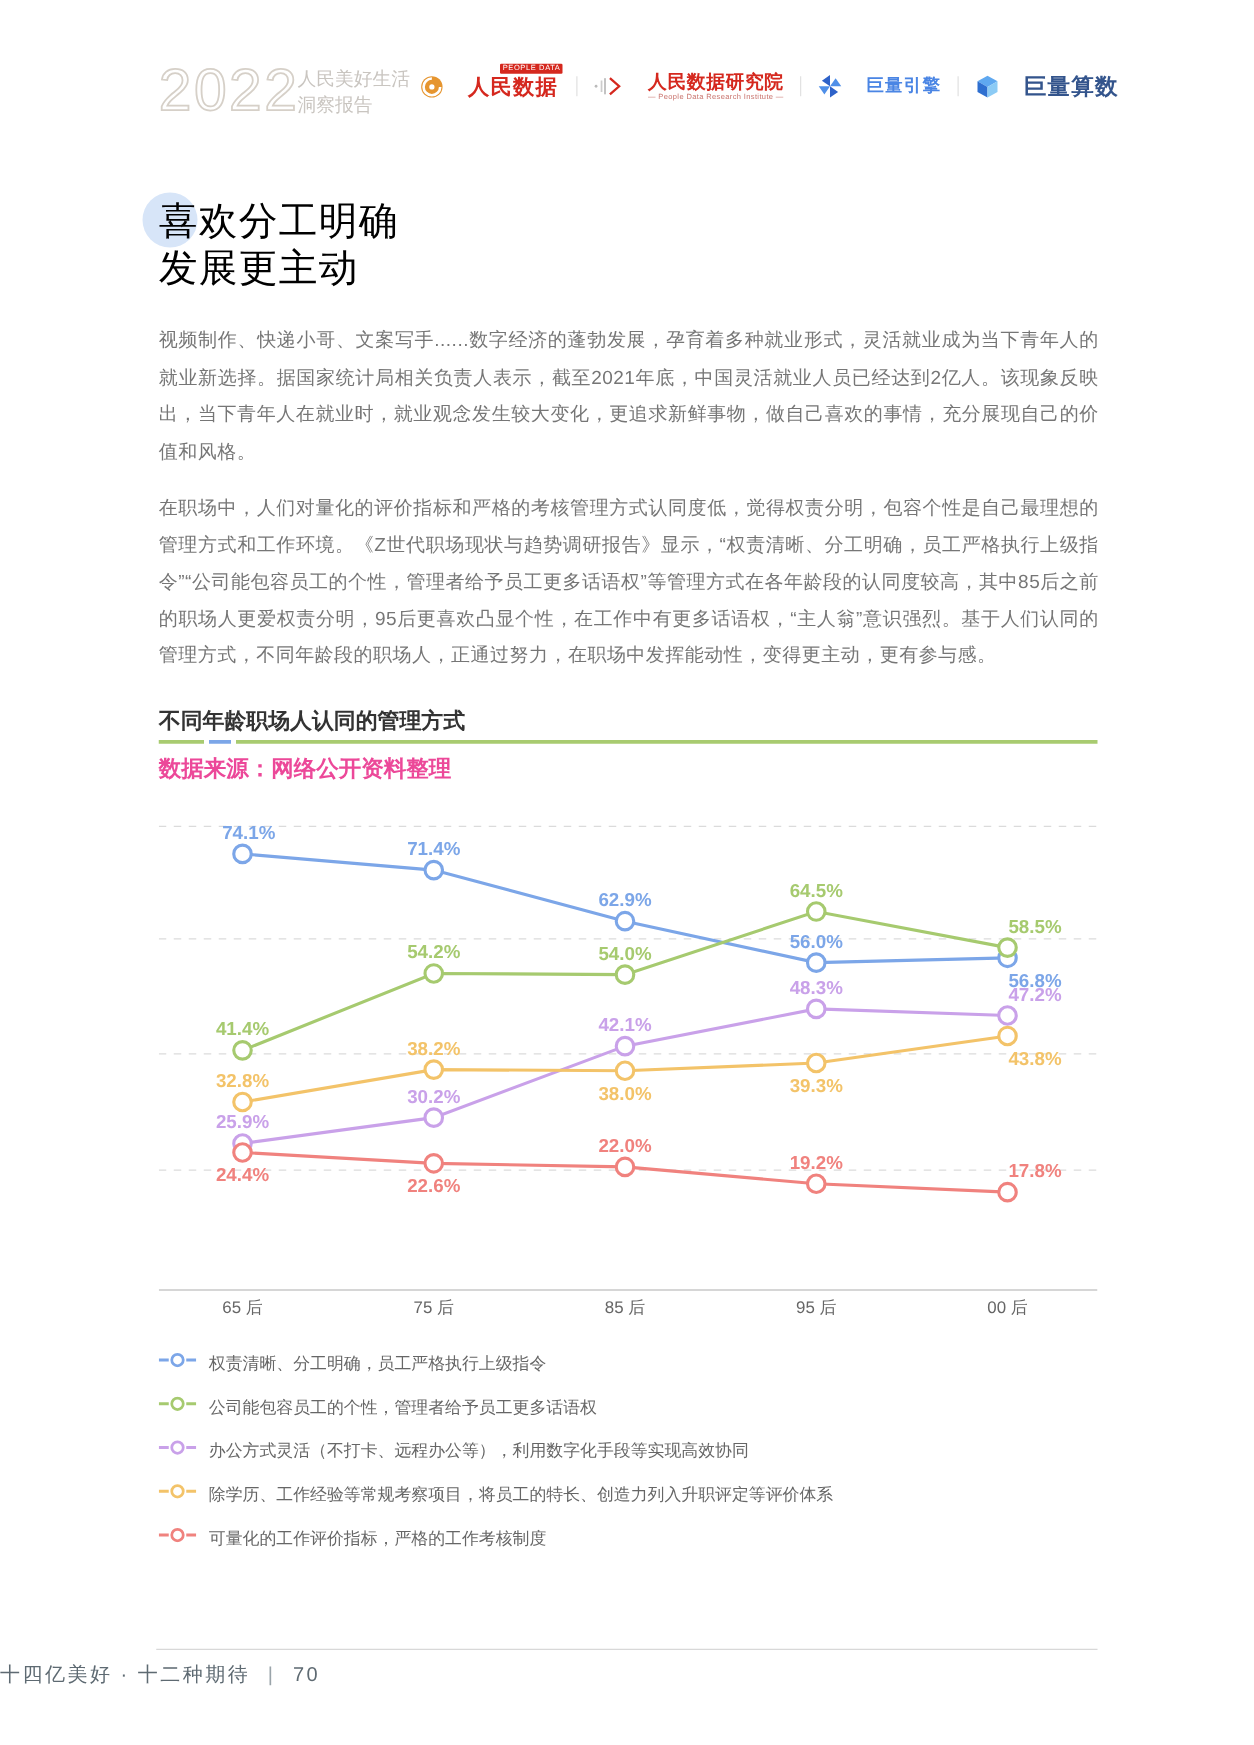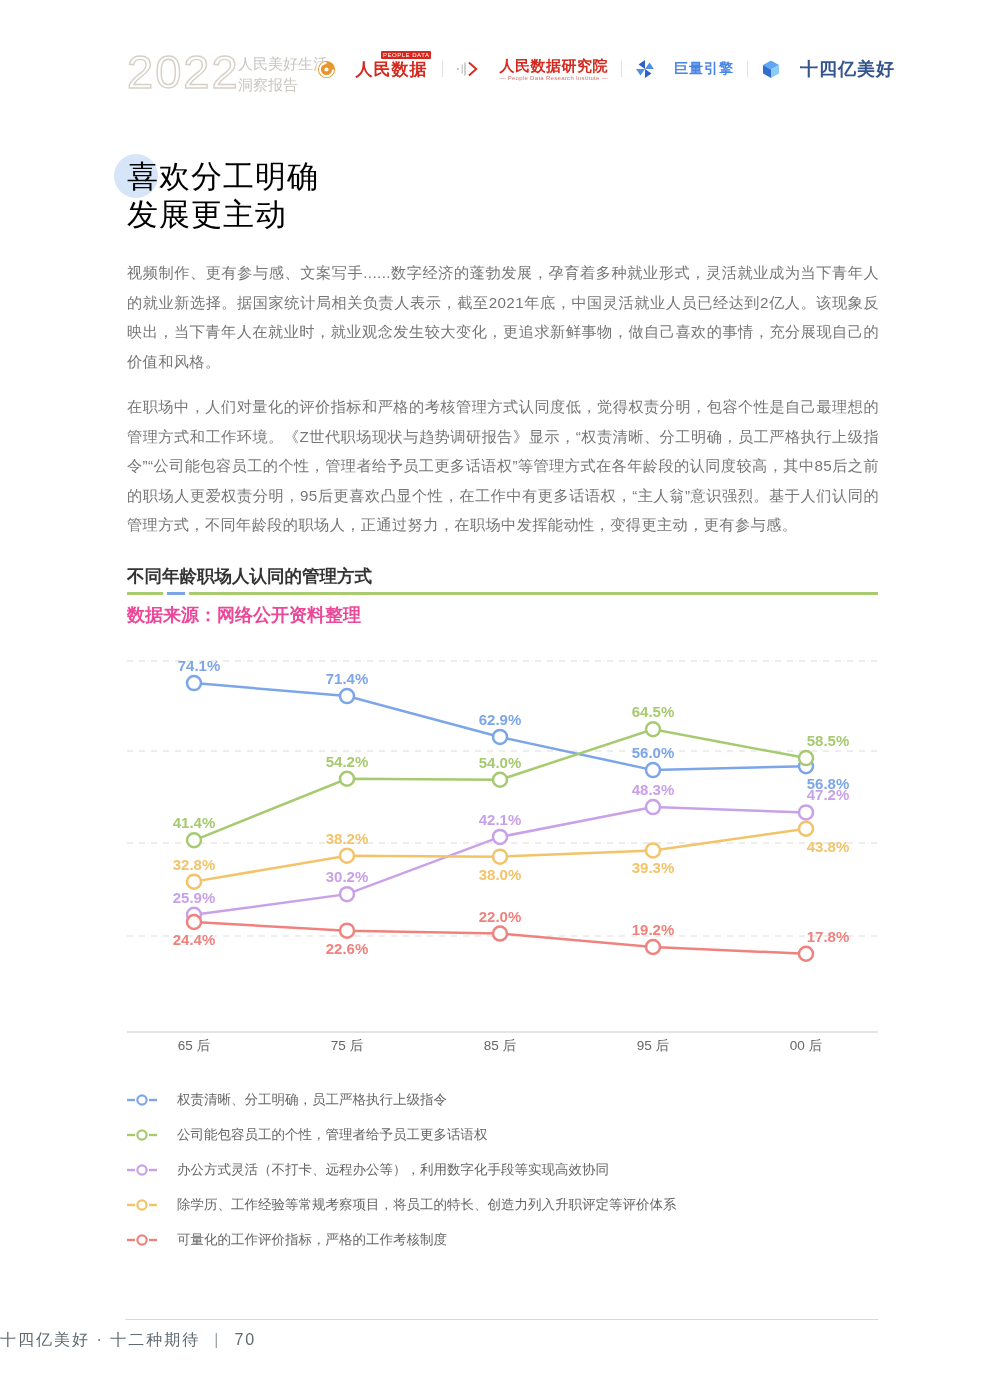--- a/index.html
+++ b/index.html
@@ -41,21 +41,21 @@
   
   .chart-title{position:absolute;left:127px;top:564px;font-size:17.5px;font-weight:600;color:#333;}
   .chart-underline{position:absolute;left:127px;top:592px;width:751px;height:3px;
         background:linear-gradient(90deg,#A8CB70 0px,#A8CB70 36px,#ffffff 36px,#ffffff 40px,
                    #7CA6E8 40px,#7CA6E8 58px,#ffffff 58px,#ffffff 62px,#A8CB70 62px,#A8CB70 100%);}
   .chart-source{position:absolute;left:127px;top:603px;font-size:18px;color:#ec4899;font-weight:bold;}
   #chart-svg{position:absolute;left:127px;top:645px;}
 
   
   .legend{position:absolute;left:127px;top:1082px;}
-  .legend-item{display:flex;align-items:center;height:35px;gap:20px;}
+  .legend-item{display:flex;height:35px;gap:10px;}
   .legend-label{font-size:13.5px;color:#666;}
 
   
   .footer-line{position:absolute;left:125px;top:1319px;width:753px;height:1px;background:#D8D8D8;}
   .footer{position:absolute;left:0;top:1330px;width:1003px;text-align:left;font-size:16px;
           color:#5E6A72;letter-spacing:2px;}
   .footer .fsep{color:#9AA4AA;margin:0 14px;}
 </style>
 </head>
 <body>
@@ -103,31 +103,31 @@
       </svg>
       <span class="jl-engine-text">巨量引擎</span>
     </div>
     <span class="sep"></span>
     <div class="logo">
       <svg width="20" height="20" viewBox="0 0 20 20">
         <polygon points="10,1.5 18,6 10,10.5 2,6" fill="#5FA8F0"></polygon>
         <polygon points="2,6 10,10.5 10,19 2,14.5" fill="#2E6FD0"></polygon>
         <polygon points="18,6 10,10.5 10,19 18,14.5" fill="#8CCBF5"></polygon>
       </svg>
-      <span class="jl-suanshu-text">十四亿美好</span>
+      <span class="jl-suanshu-text">巨量算数</span>
     </div>
   </div>
 
   <div class="title-circle"></div>
   <div class="sec-title">
     <div>喜欢分工明确</div>
     <div>发展更主动</div>
   </div>
 
-  <p class="para para1">视频制作、更有参与感、文案写手......数字经济的蓬勃发展，孕育着多种就业形式，灵活就业成为当下青年人的就业新选择。据国家统计局相关负责人表示，截至2021年底，中国灵活就业人员已经达到2亿人。该现象反映出，当下青年人在就业时，就业观念发生较大变化，更追求新鲜事物，做自己喜欢的事情，充分展现自己的价值和风格。</p>
+  <p class="para para1">视频制作、快递小哥、文案写手......数字经济的蓬勃发展，孕育着多种就业形式，灵活就业成为当下青年人的就业新选择。据国家统计局相关负责人表示，截至2021年底，中国灵活就业人员已经达到2亿人。该现象反映出，当下青年人在就业时，就业观念发生较大变化，更追求新鲜事物，做自己喜欢的事情，充分展现自己的价值和风格。</p>
   <p class="para para2">在职场中，人们对量化的评价指标和严格的考核管理方式认同度低，觉得权责分明，包容个性是自己最理想的管理方式和工作环境。《Z世代职场现状与趋势调研报告》显示，“权责清晰、分工明确，员工严格执行上级指令”“公司能包容员工的个性，管理者给予员工更多话语权”等管理方式在各年龄段的认同度较高，其中85后之前的职场人更爱权责分明，95后更喜欢凸显个性，在工作中有更多话语权，“主人翁”意识强烈。基于人们认同的管理方式，不同年龄段的职场人，正通过努力，在职场中发挥能动性，变得更主动，更有参与感。</p>
 
   <div class="chart-title">不同年龄职场人认同的管理方式</div>
   <div class="chart-underline"></div>
   <div class="chart-source">数据来源：网络公开资料整理</div>
 
   <svg id="chart-svg" width="751" height="412" viewBox="0 0 751 412">
       <line x1="0" y1="16" x2="751" y2="16" stroke="#DBDBDB" stroke-width="1" stroke-dasharray="6 6"></line>
       <line x1="0" y1="106" x2="751" y2="106" stroke="#DBDBDB" stroke-width="1" stroke-dasharray="6 6"></line>
       <line x1="0" y1="198" x2="751" y2="198" stroke="#DBDBDB" stroke-width="1" stroke-dasharray="6 6"></line>

